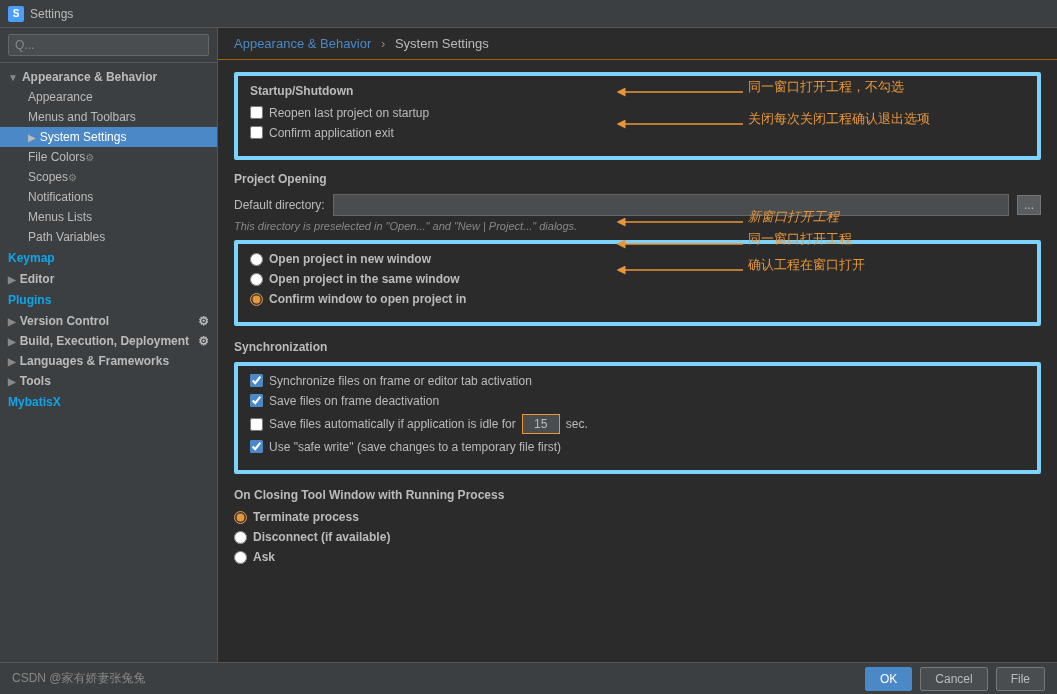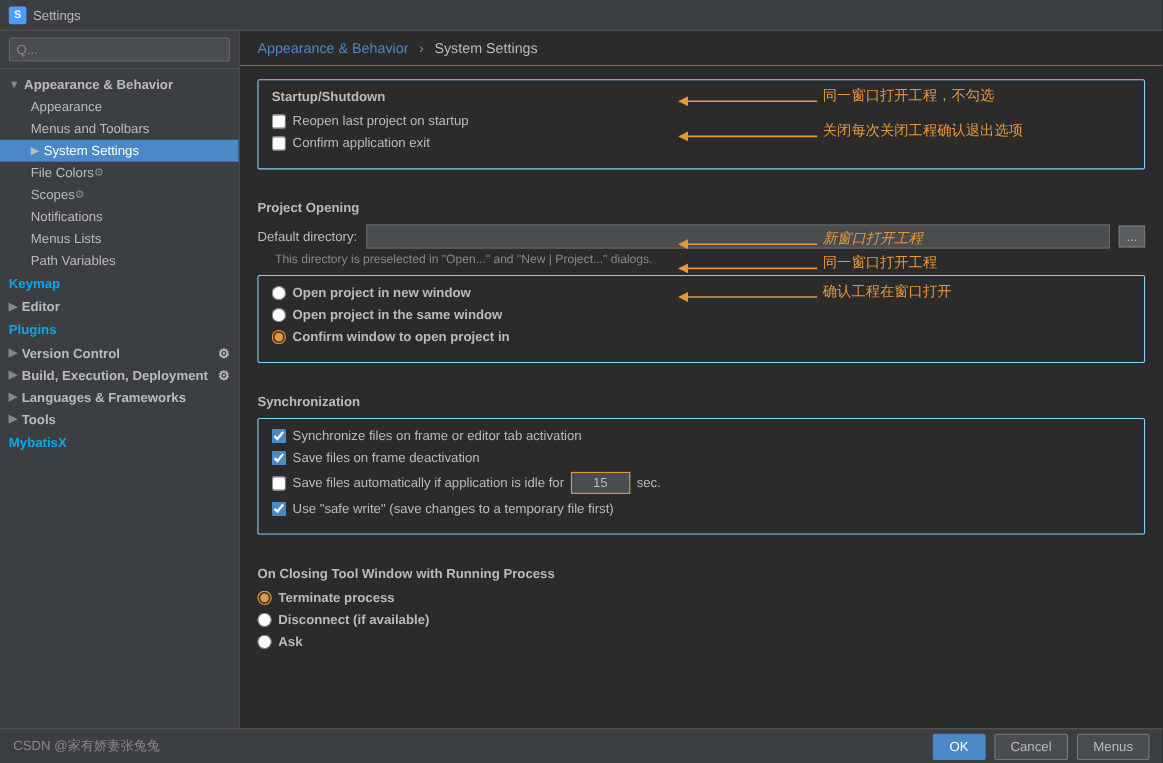--- a/index.html
+++ b/index.html
@@ -133,37 +133,37 @@
     }
     .breadcrumb-link { color: #4a88c7; }
     .breadcrumb-sep { margin: 0 6px; color: #888; }
     .content-area {
       padding: 12px 16px;
       flex: 1;
       position: relative;
     }
     
     .section-box {
-      border: 1px solid #7dd3fc;
+      border: 4px solid #7dd3fc;
       border-radius: 2px;
-      margin-bottom: 28px;
+      margin-bottom: 12px;
       padding: 8px 12px 10px;
     }
     .section-label {
       font-size: 12px;
       font-weight: bold;
       color: #bbbbbb;
       margin-bottom: 8px;
     }
     .section-plain {
       margin-bottom: 14px;
     }
     .checkbox-row {
       display: flex;
-      align-items: flex-end;
+      align-items: flex-start;
       gap: 6px;
       margin-bottom: 6px;
     }
     .checkbox-row input[type="checkbox"] {
       accent-color: #4a88c7;
       width: 13px;
       height: 13px;
       cursor: pointer;
     }
     .checkbox-label {
@@ -212,33 +212,34 @@
       border: 1px solid #777;
       color: #bbbbbb;
       padding: 2px 6px;
       font-size: 12px;
       cursor: pointer;
     }
     .dir-hint {
       font-size: 11px;
       color: #888;
       margin-bottom: 8px;
-      margin-left: 16px;
+      margin-left: 0;
+      font-style: italic;
     }
     .sync-row-with-input {
       display: flex;
       align-items: center;
       gap: 6px;
       margin-bottom: 6px;
     }
     .sync-number-input {
       background: #4a4d4f;
       border: 1px solid #e8963a;
       color: #bbbbbb;
-      width: 54px;
+      width: 38px;
       text-align: center;
       padding: 2px 4px;
       font-size: 12px;
       outline: none;
     }
     
     .bottom-bar {
       background: #3c3f41;
       height: 32px;
       display: flex;
@@ -497,14 +498,14 @@
       </div>
 
     </div>
   </div>
 </div>
 
 <div class="bottom-bar">
   <span class="watermark" style="position: static; margin-right: auto;">CSDN @家有娇妻张兔兔</span>
   <button class="btn primary">OK</button>
   <button class="btn">Cancel</button>
-  <button class="btn">Menus</button>
+  <button class="btn">File</button>
 </div>
 
 </body></html>

